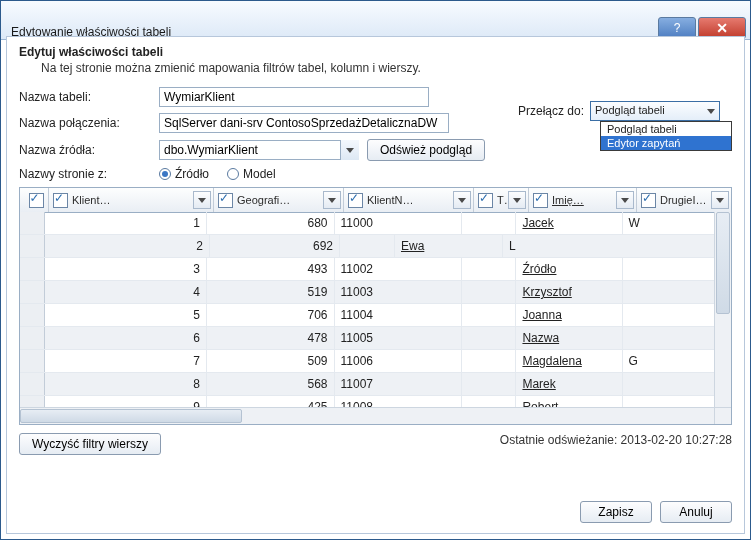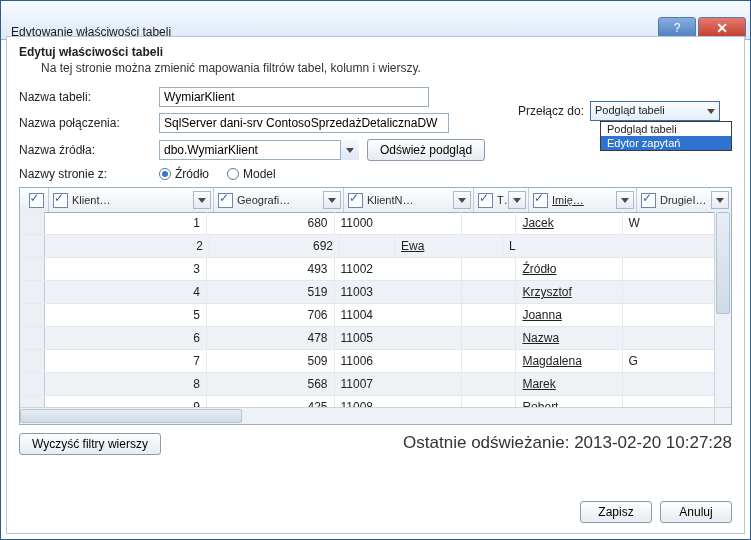--- a/index.html
+++ b/index.html
@@ -49,21 +49,21 @@
 .gc.num{justify-content:flex-end;}
 .w-kli{width:165px;} .w-geo{width:130px;} .w-kn{width:130px;} .w-t{width:55px;} .w-im{width:108px;text-decoration:underline;} .w-dr{width:94px;}
 .vscroll{position:absolute;top:24px;right:0;width:16px;bottom:16px;background:#eef1f5;border-left:1px solid #cdd6e0;}
 .vscroll .thumb{position:absolute;top:0;left:1px;right:1px;height:100px;background:linear-gradient(#e7edf4,#cfdae6);border:1px solid #b4c2d2;border-radius:2px;}
 .hscroll{position:absolute;left:0;right:16px;bottom:0;height:16px;background:#eef1f5;border-top:1px solid #cdd6e0;}
 .hscroll .thumb{position:absolute;top:1px;bottom:1px;left:0;width:220px;background:linear-gradient(#e7edf4,#cfdae6);border:1px solid #b4c2d2;border-radius:2px;}
 .hscroll-corner{position:absolute;right:0;bottom:0;width:16px;height:16px;background:#eef1f5;border-left:1px solid #cdd6e0;border-top:1px solid #cdd6e0;}
 
 .footer-row{display:flex;align-items:flex-start;margin-top:8px;}
 .footer-row .spacer{flex:1;}
-.status{font-size:17px;color:#333;}
+.status{font-size:12px;color:#333;}
 .btn-row{position:absolute;right:12px;bottom:10px;display:flex;gap:8px;}
 .btn.main{min-width:72px;}
 .chev{width:0;height:0;border-left:4px solid transparent;border-right:4px solid transparent;border-top:5px solid #4a4a4a;}
 </style>
 </head>
 <body>
 
 <div class="window">
   <div class="titlebar">
     <span class="title">Edytowanie właściwości tabeli</span>

